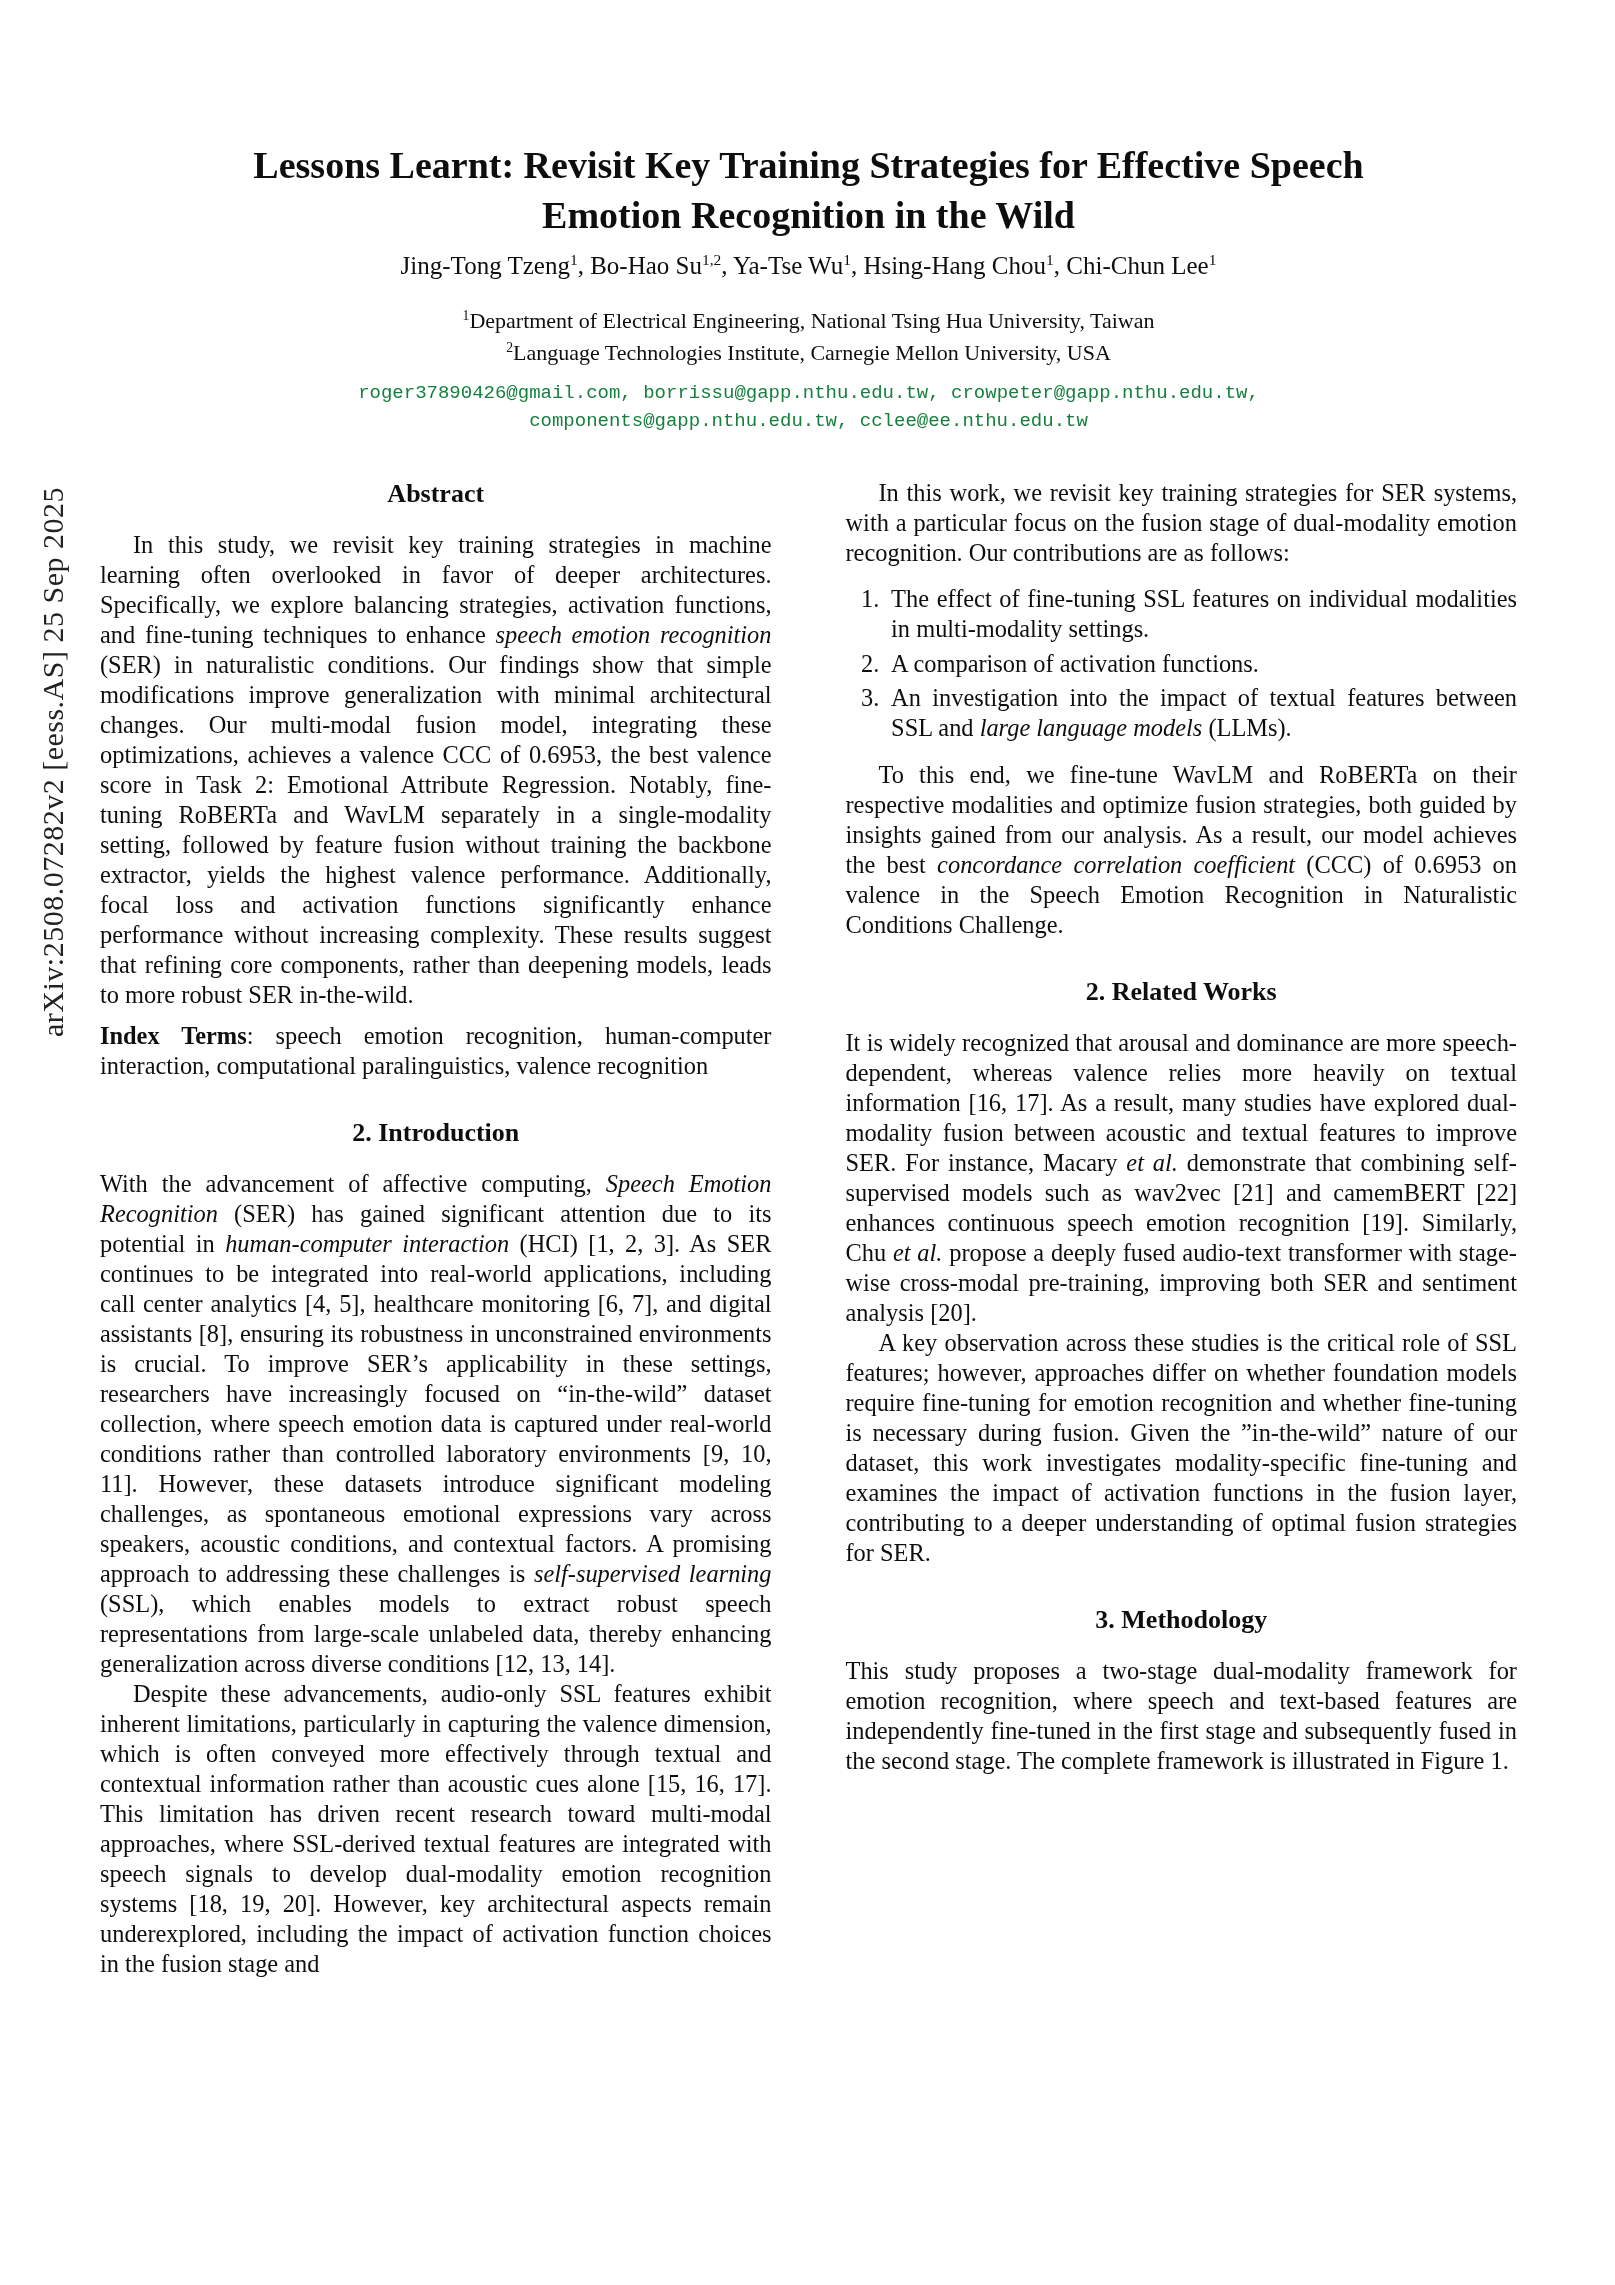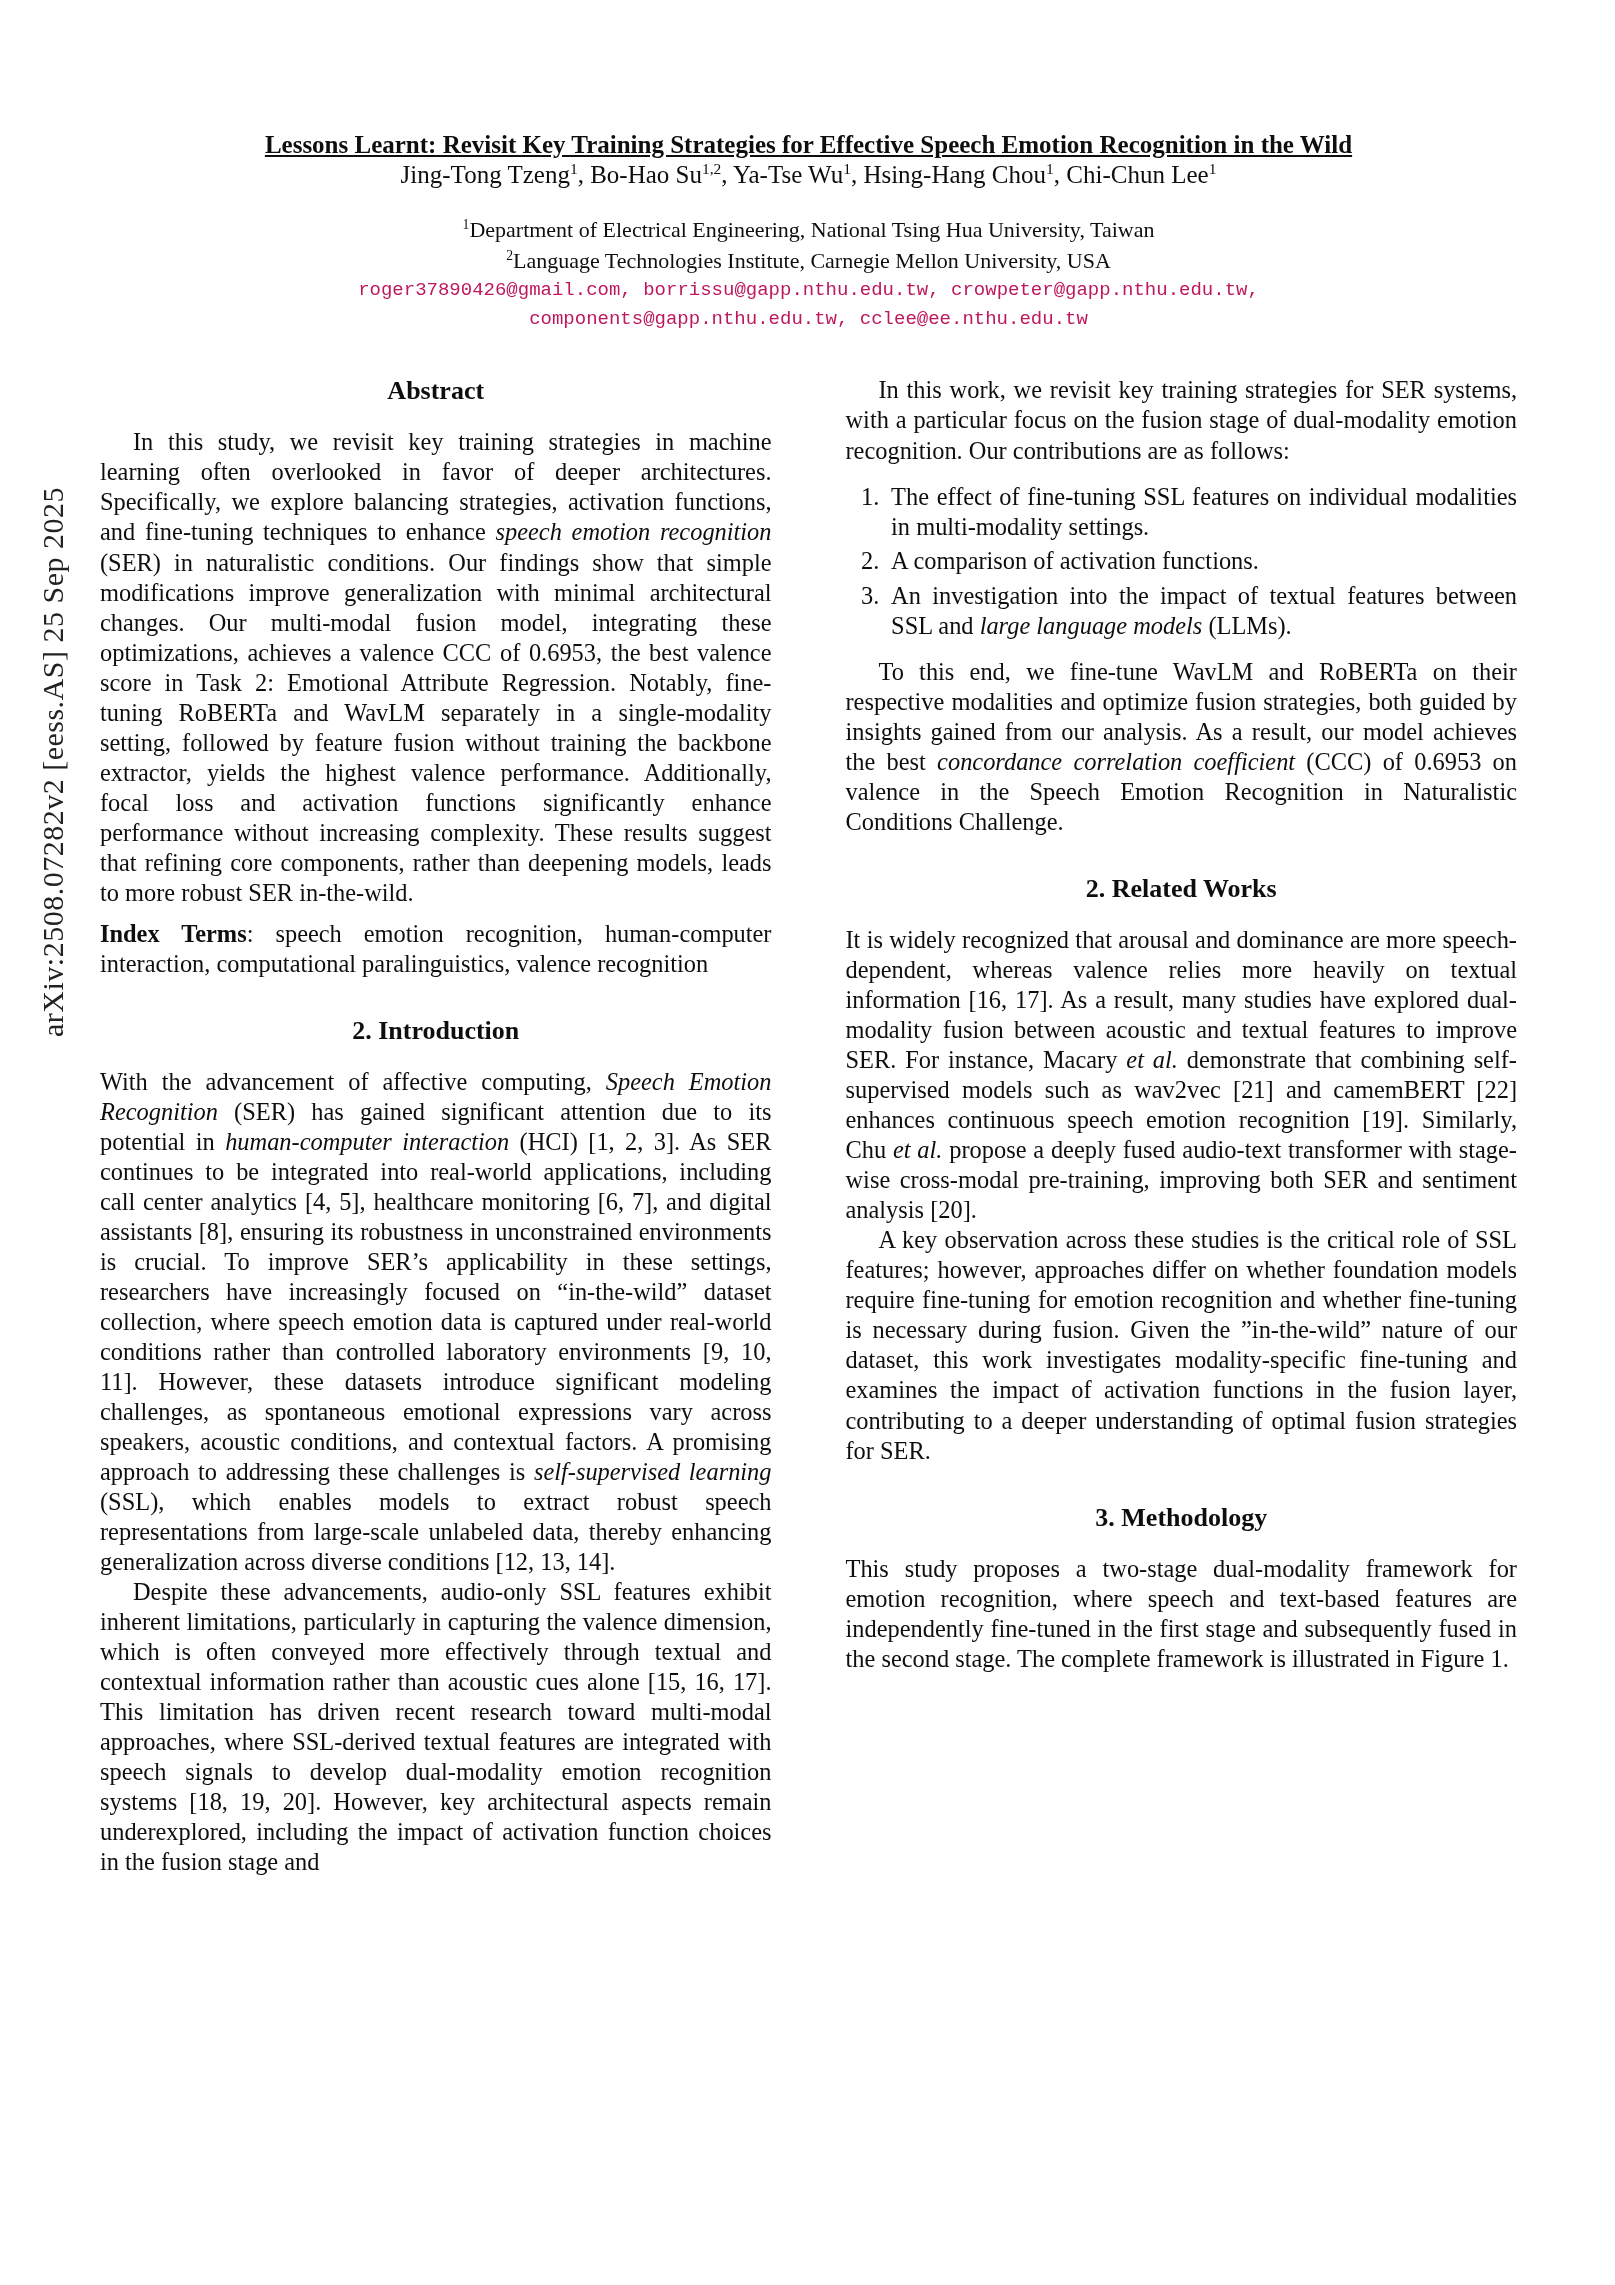--- a/index.html
+++ b/index.html
@@ -15,30 +15,30 @@
   
   .arxiv-strip {
     position: absolute; left: 36px; top: 1037px;
     transform: rotate(-90deg); transform-origin: 0 0;
     font-size: 30px; color: #222; white-space: nowrap; letter-spacing: 0.5px;
   }
 
   .content { position: absolute; left: 100px; top: 128px; width: 1417px; }
 
   .title {
-    font-weight: bold; font-size: 25px; line-height: 1.32;
-    text-align: center; max-width: 1221px; margin: 0 auto; text-decoration: underline;
+    font-weight: bold; font-size: 38px; line-height: 1.32;
+    text-align: center; max-width: 1221px; margin: 12px auto;
   }
   .authors { text-align: center; font-size: 25px; }
   .author:not(:last-child)::after { content: ", "; }
   sup { font-size: 62%; line-height: 0; }
   .affils { text-align: center; font-size: 22px; margin-top: 25px; line-height: 1.42; }
   .emails {
     text-align: center; font-family: "Liberation Mono", monospace;
-    font-size: 19px; margin-top: 0; line-height: 1.5; color: #be185d;
+    font-size: 19px; margin-top: 11px; line-height: 1.5; color: #15803d;
   }
 
   .columns { display: flex; gap: 74px; margin-top: 42px; }
   .col { width: 683px; font-size: 24.4px; line-height: 1.23; text-align: justify; hyphens: auto; }
 
   h2 { font-size: 26px; font-weight: bold; text-align: center; margin: 36px 0 20px; }
   h2.first { margin-top: 0; }
   p { margin: 0; }
   .ind { text-indent: 33px; }
   .idx { margin-top: 11px; }

